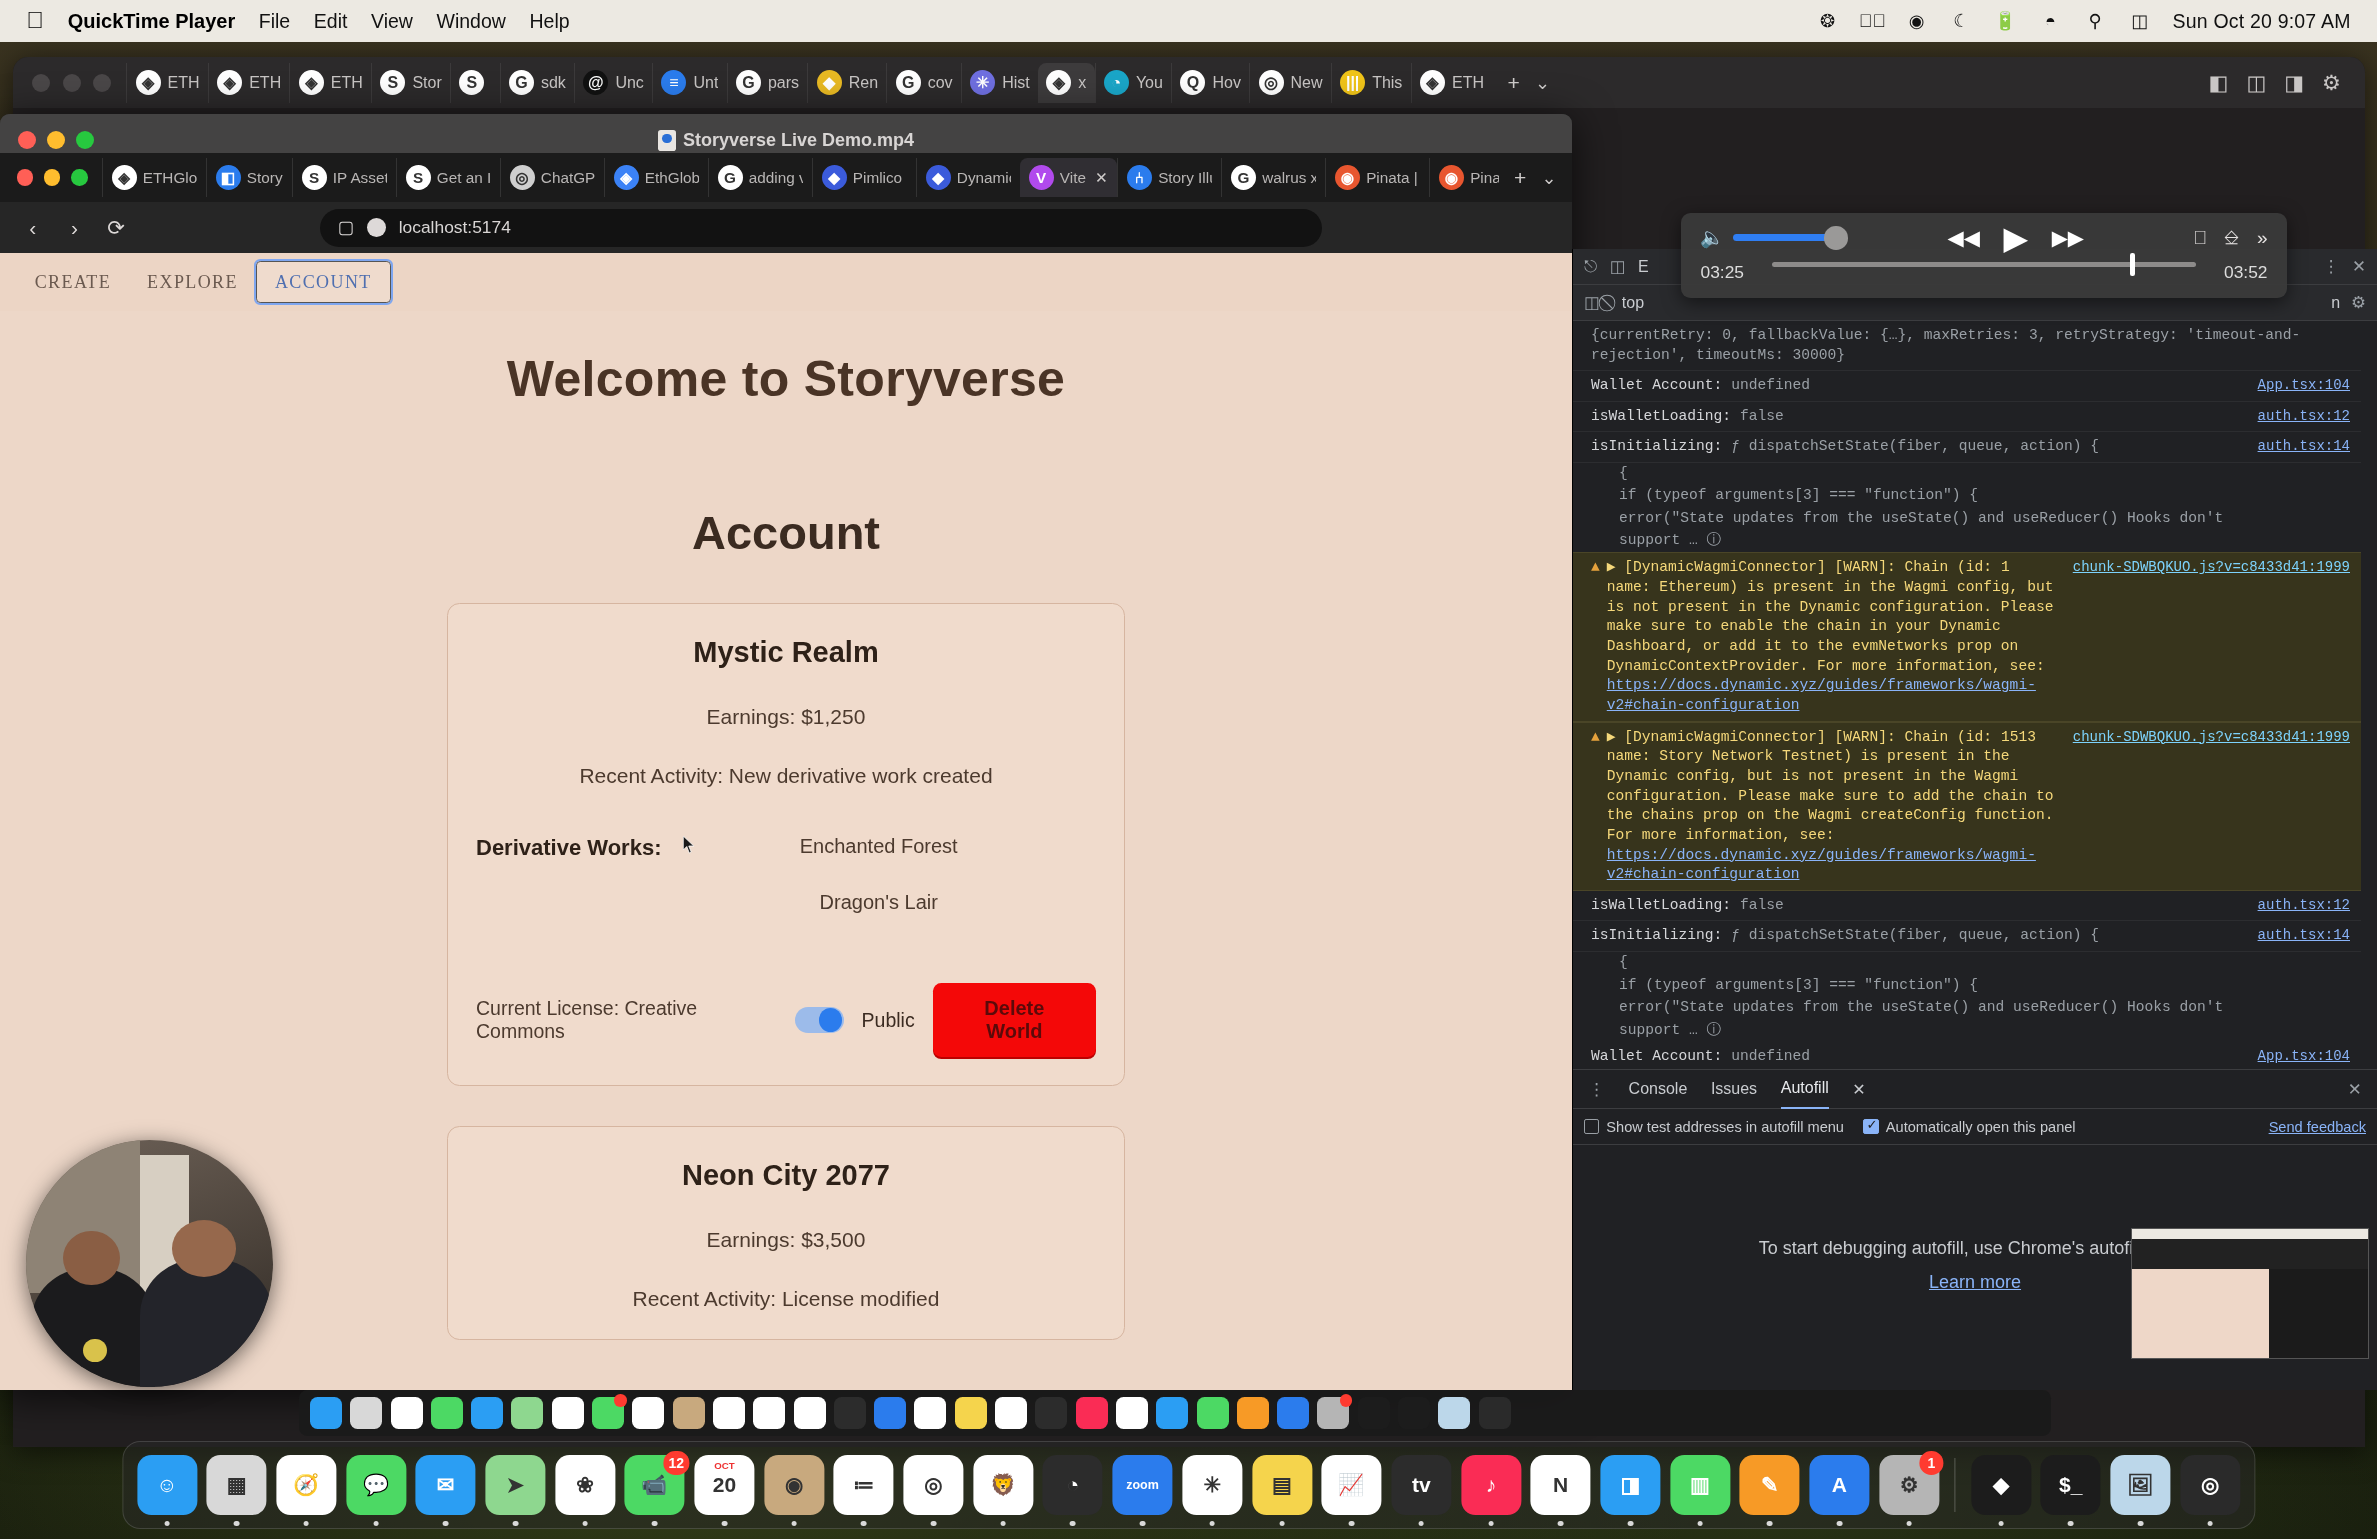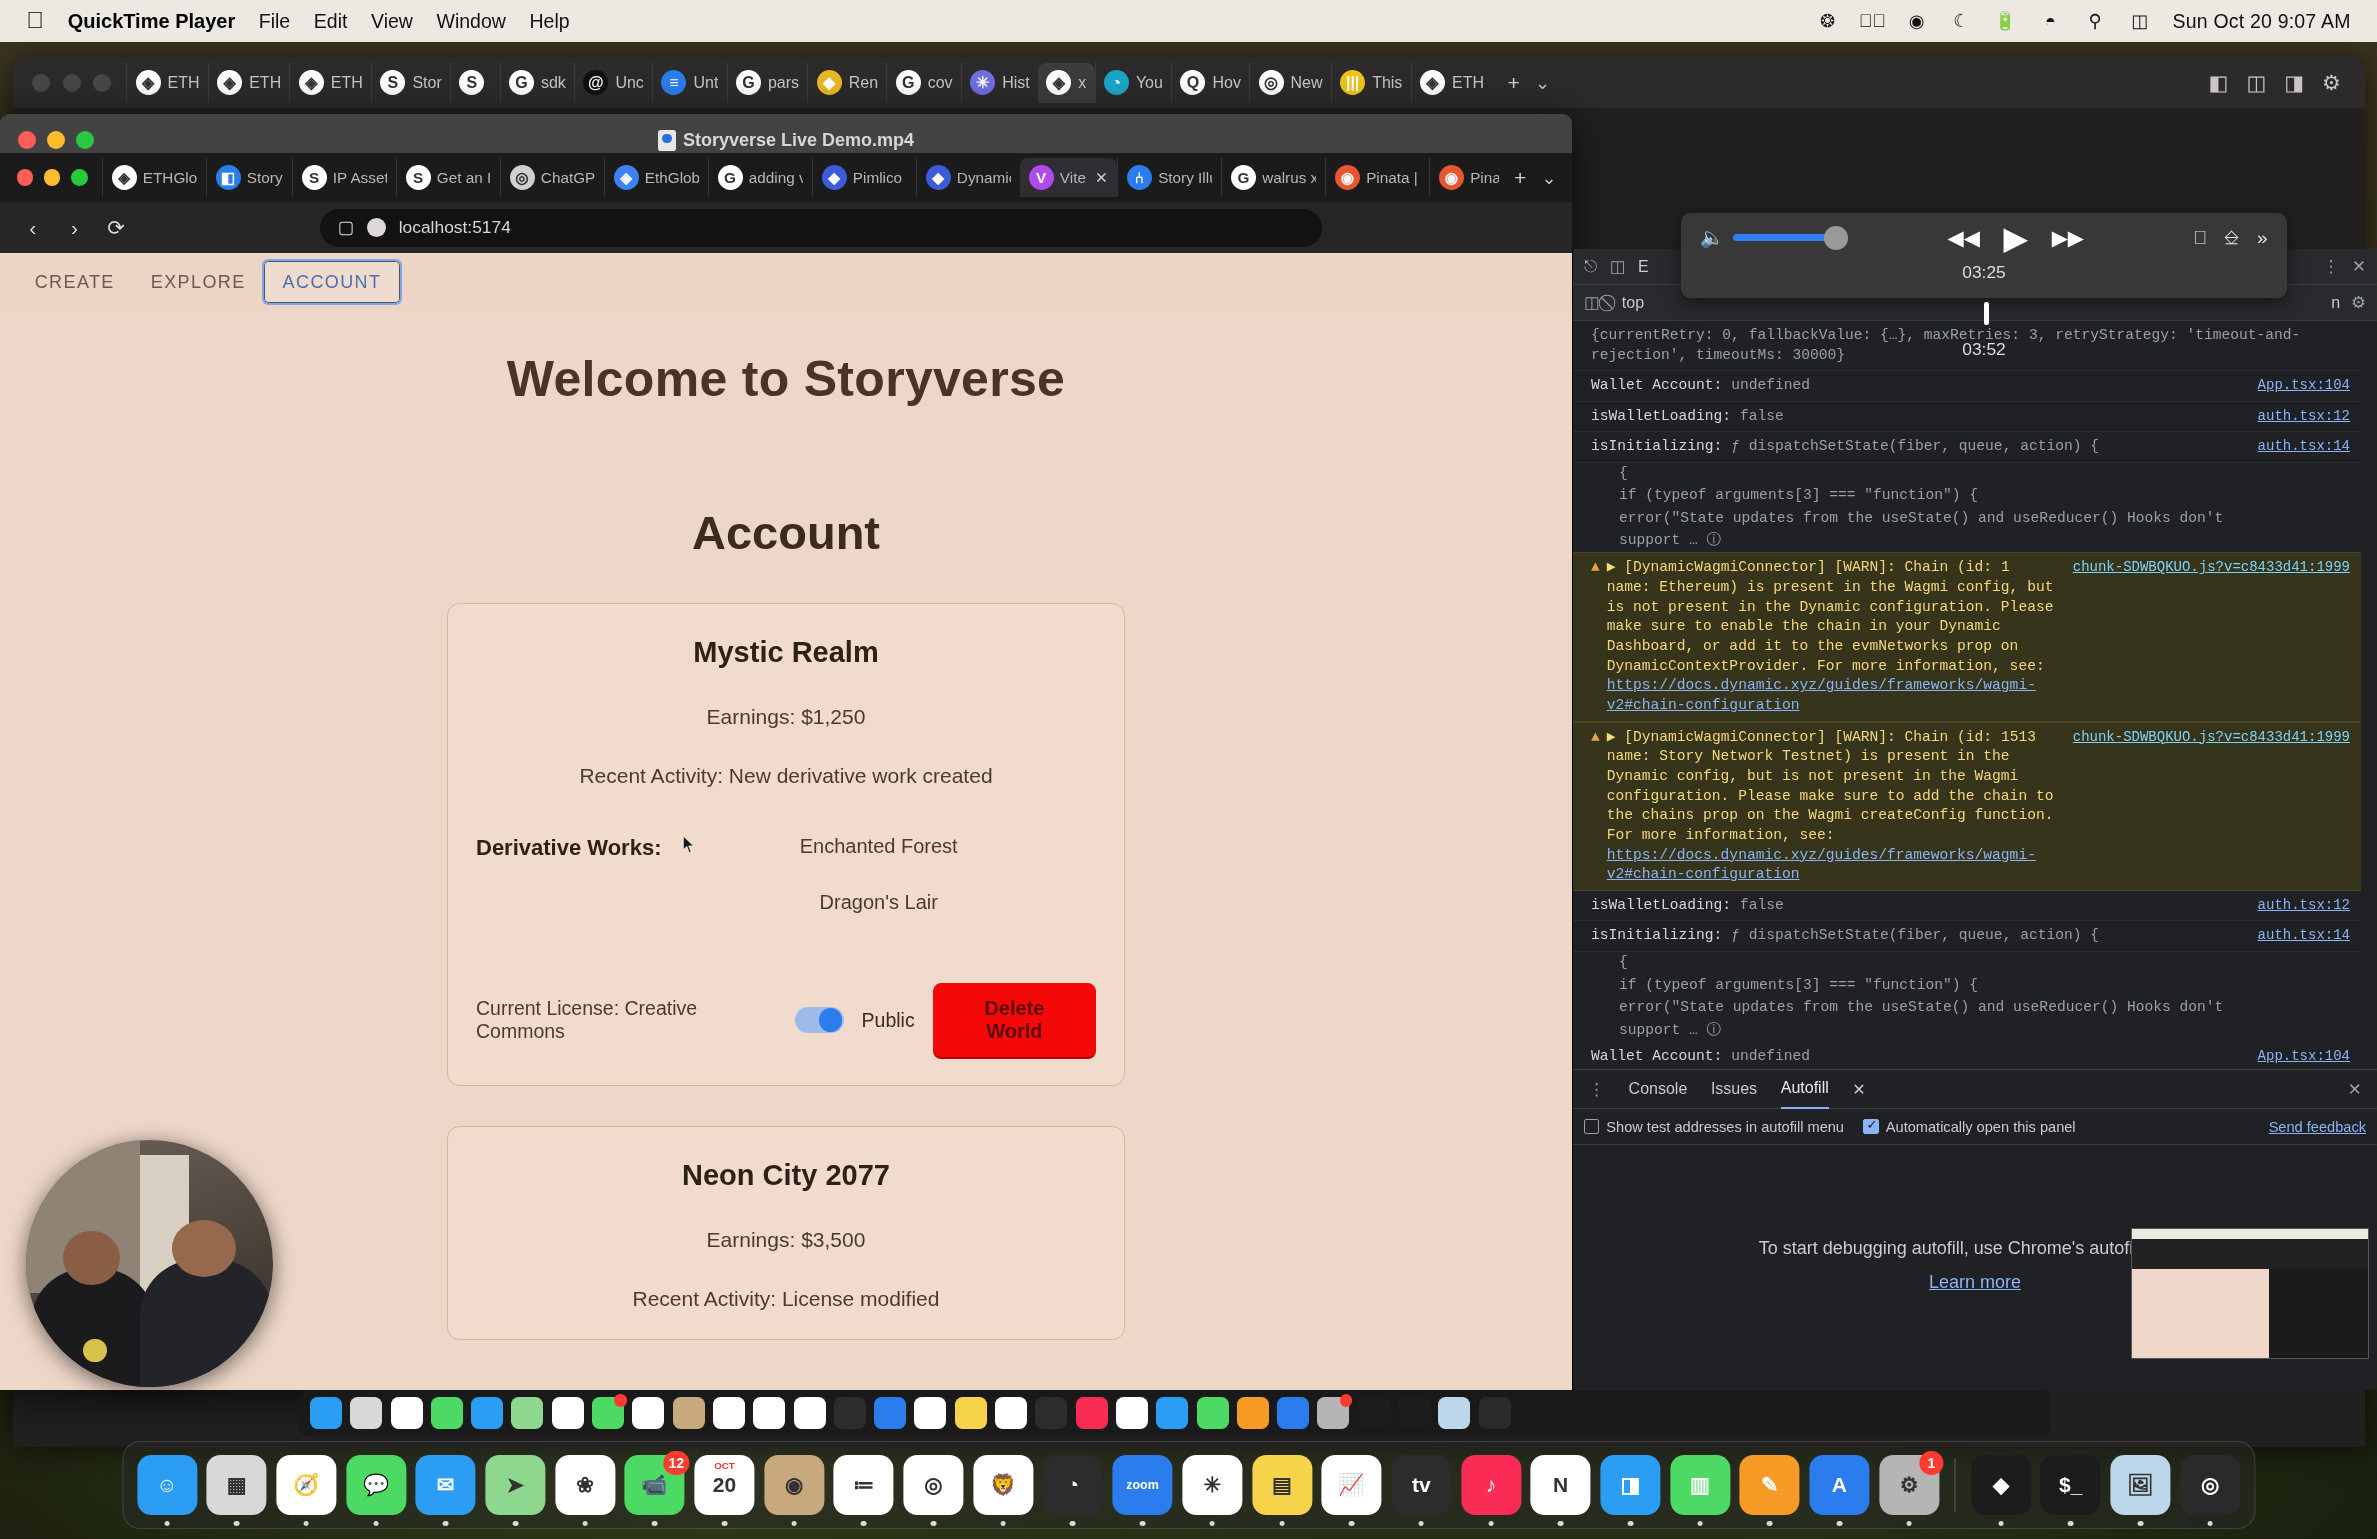--- a/index.html
+++ b/index.html
@@ -79,21 +79,21 @@
   .urlbar { height:51px; background:#262626; display:flex; align-items:center; gap:18px; padding:0 21px;}
   .nav-ico { color:#ddd9d8; font-size:21px; width:23.6px; text-align:center;}
   .omni { flex:1; height:38px; background:#121212; border-radius:19px; display:flex;
     align-items:center; gap:12.5px; padding:0 18px; margin-left:174px; margin-right:229px;}
   .omni .lock { width:19.5px; height:19.5px; border-radius:50%; background:#ddd9d8; flex:none;}
   .omni span { font-size:17.4px; color:#d9d6d5;}
   .bmk { color:#ddd9d8; font-size:19px; }
 
   
   .apppage { position:absolute; left:0; top:100px; right:0; bottom:0; background:#edd7c8; overflow:hidden;}
-  .appnav { height:58px; display:flex; align-items:center; gap:0px; padding-left:16.7px; background:#ecd5c5;}
+  .appnav { height:58px; display:flex; align-items:center; gap:0px; padding-left:16.7px; background:#ecd5c5;font-family:Liberation Serif, serif;}
   .navitem { font-size:18px; letter-spacing:1.4px; color:#6b5a50; padding:9.7px 18px; font-weight:500;}
   .navitem.active { color:#4f6fb0; border:1.4px solid #555; border-radius:4.2px;
     outline:2.8px solid #7ea6f0; outline-offset:0.7px; background:#efdbcd;}
   .welcome { text-align:center; font-size:50px; font-weight:bold; color:#4a3426;
     margin-top:39px; letter-spacing:0.3px;}
   .acct { text-align:center; font-size:47px; font-weight:bold; color:#3b2b21; margin-top:97px;}
   .cards { margin:43px auto 0; width:678px;}
   .card { border:1.4px solid #d6b5a0; border-radius:12.5px; background:#f0dbcc; padding:32px 28px 28px;
     margin-bottom:40px;}
   .card h3 { text-align:center; font-size:29px; color:#2e2118; font-weight:bold;}
@@ -149,21 +149,21 @@
     box-shadow:0 4.2px 18px rgba(0,0,0,.5);}
   .hud .row1 { display:flex; align-items:center; height:49px; padding:0 19.5px; gap:0;}
   .spk { color:#e9e6e5; font-size:19.5px;}
   .volbar { width:104px; height:6.3px; background:#2f7ef3; border-radius:3.5px; margin-left:8.3px; position:relative;}
   .volbar i { position:absolute; right:-11px; top:-8.3px; width:23.6px; height:23.6px; border-radius:50%;
     background:#9a9998; display:block;}
   .transport { display:flex; align-items:center; gap:23.6px; margin:0 auto;}
   .transport .b { color:#fff; font-size:21px;}
   .transport .play { font-size:32px; }
   .hud .right { display:flex; align-items:center; gap:18px; color:#e6e3e2; font-size:19px;}
-  .hud .row2 { display:flex; align-items:center; gap:28px; padding:0 19.5px; height:33px;flex-direction:column;}
+  .hud .row2 { display:flex; align-items:flex-start; gap:28px; padding:0 19.5px; height:33px;}
   .hud .t { color:#ddd; font-size:17.4px; }
   .scrub { flex:1; height:4.9px; background:#8d8b8a; border-radius:2.8px; position:relative;}
   .scrub i { position:absolute; left:84.5%; top:-9px; width:4.9px; height:23px; background:#fff;
     border-radius:2.1px; display:block;}
 
   
   .devtools { position:absolute; left:1572px; top:249px; width:805px; height:1141px;
     background:#202124; z-index:30; overflow:hidden; border-left:0.7px solid #000;}
   .dt-bar1 { height:36px; background:#292a2d; display:flex; align-items:center; gap:12.5px; padding:0 11px;
     border-bottom:0.7px solid #3c3d40;}

